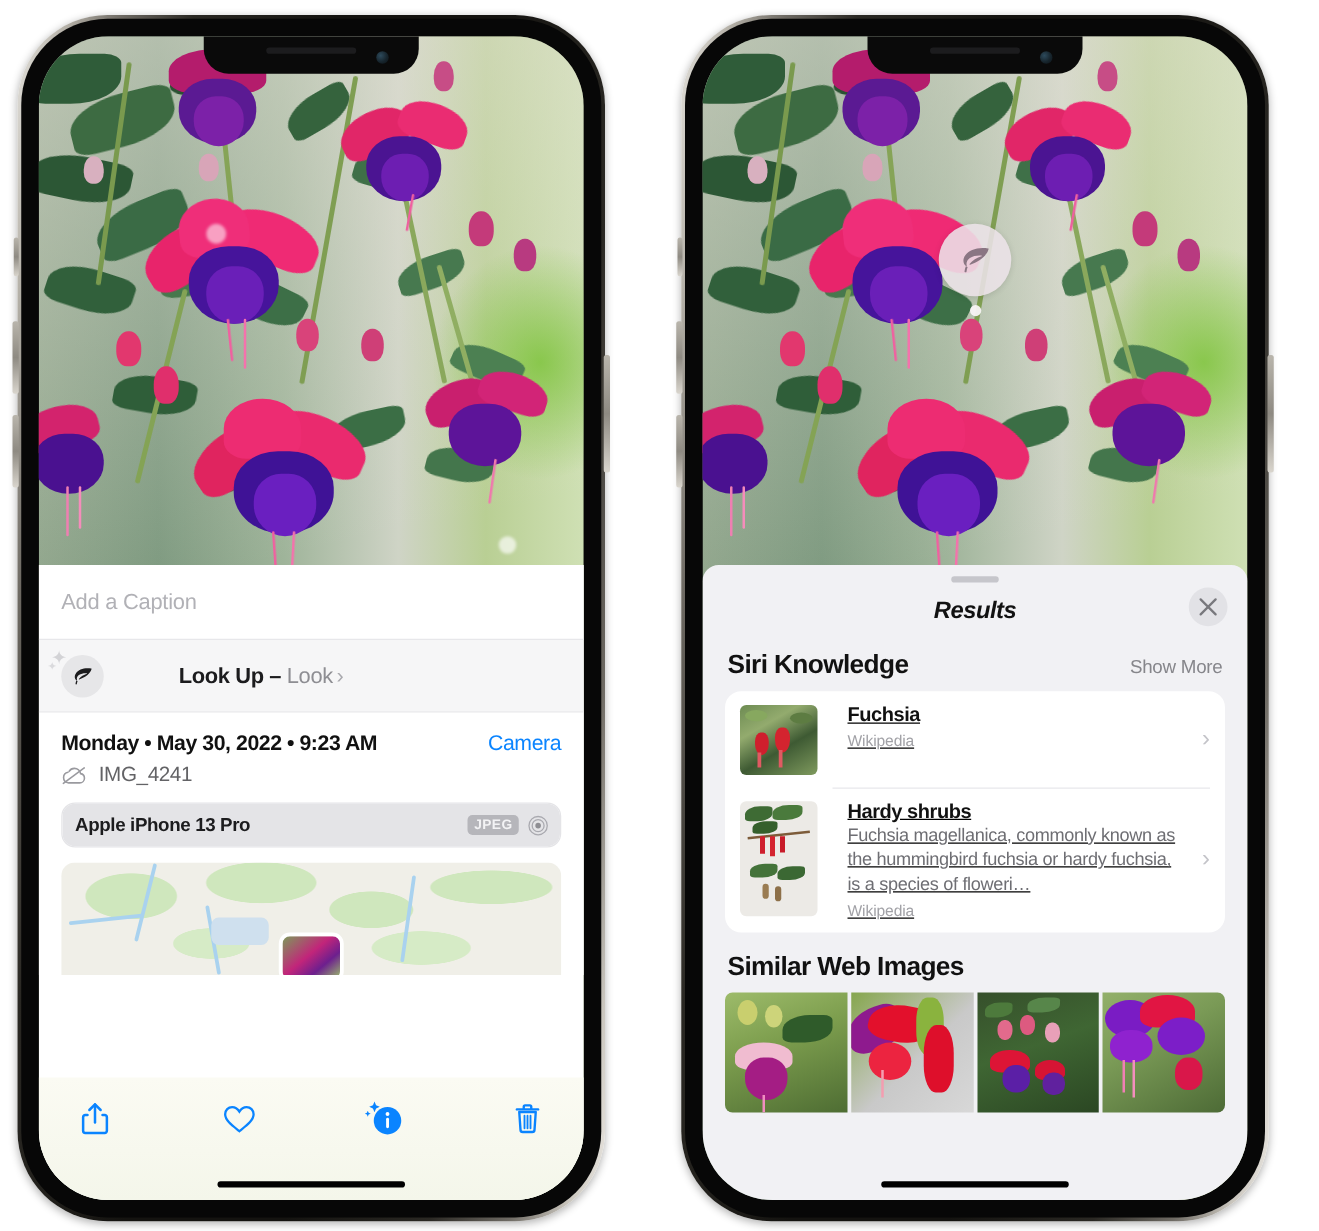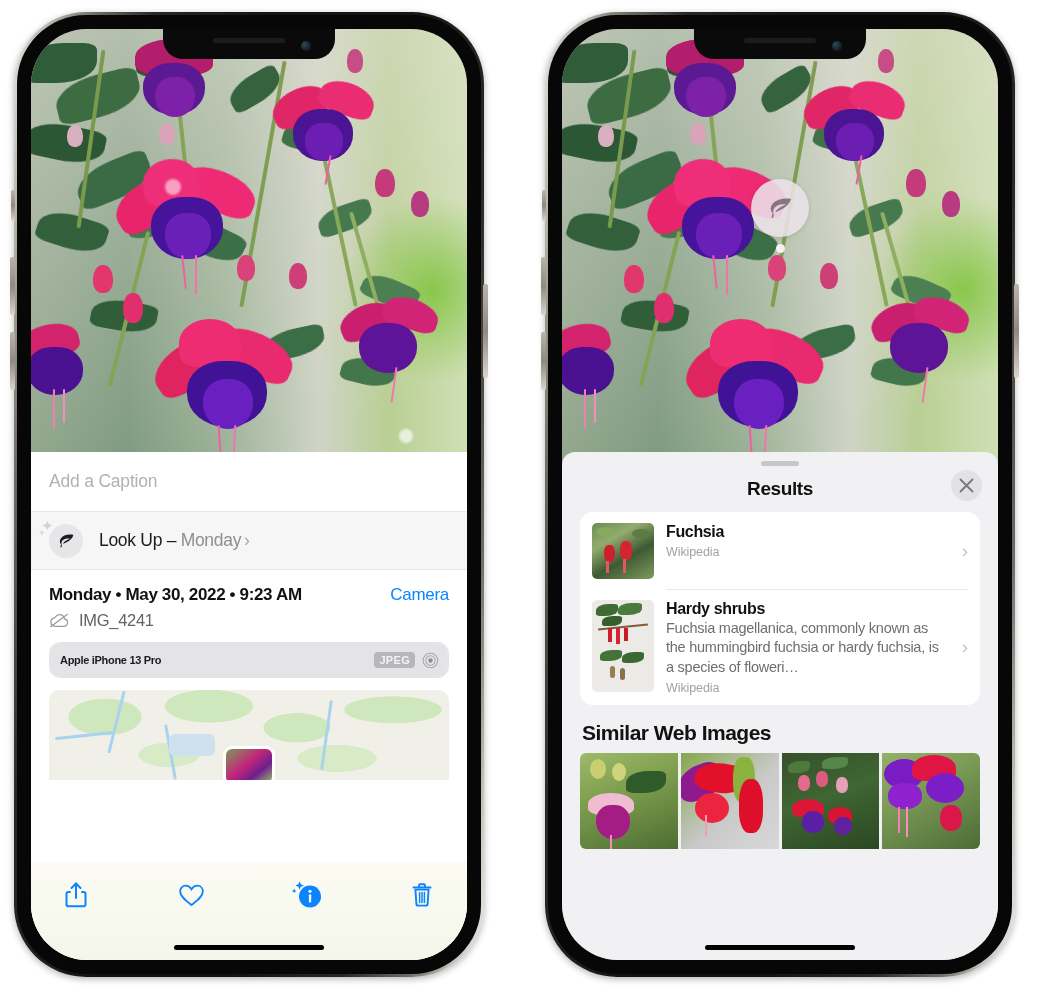--- a/index.html
+++ b/index.html
@@ -129,21 +129,21 @@
   .lookup-badge .spark {
     position:absolute; color:#d3d3d6; font-size: 15px;
     top: -7px; left: -8px;
   }
   .lookup-badge .spark2 {
     position:absolute; color:#dadadd; font-size: 9px;
     top: 4px; left: -11px;
   }
   .leafglyph { width: 20px; height: 20px; display:block; }
   .lookup-text { font-size: 17.5px; letter-spacing:-.3px; color:#1c1c1e; }
-  .lookup-text b { font-weight: 400; }
+  .lookup-text b { font-weight: 700; margin-left: 44px; }
   .lookup-text .sub { color:#8e8e93; font-weight: 400; }
   .lookup-text .chev { color:#a9a9ae; font-weight:400; margin-left:3px;}
 
   .meta-block {
     background:#fff; padding: 0 18px;
     border-top: 1px solid #e7e7ea;
   }
   .date-row {
     display:flex; align-items:baseline; justify-content:space-between;
     padding-top: 15px;
@@ -158,21 +158,21 @@
     margin: 12px 18px 0 18px;
     border-radius: 11px; overflow:hidden;
     background:#f2f2f4;
     border: 1px solid #e4e4e7;
   }
   .cam-head {
     background:#e4e4e7; height: 34px;
     display:flex; align-items:center; justify-content:space-between;
     padding: 0 9px 0 10px;
   }
-  .cam-head .model { font-size: 11px; font-weight:700; color:#1c1c1e; letter-spacing:-.3px;}
+  .cam-head .model { font-size: 15px; font-weight:700; color:#1c1c1e; letter-spacing:-.3px;}
   .cam-head .right { display:flex; align-items:center; gap:7px; }
   .jpeg-badge {
     background:#b6b6bb; color:#f3f3f5;
     font-size: 11px; font-weight: 700; letter-spacing:.3px;
     padding: 2px 5px; border-radius: 4px;
   }
   .hdr-icon { width:17px; height:17px; display:block; }
   .cam-body { padding: 7px 10px 6px 10px; }
   .cam-line1 { font-size: 15px; color:#5c5c60; letter-spacing:-.3px; }
   .cam-line2 {
@@ -242,38 +242,38 @@
     border-radius: 13px 13px 0 0;
     z-index: 30;
     overflow:hidden;
   }
   .grabber {
     width: 38px; height: 5px; border-radius:3px; background:#c6c6cb;
     margin: 9px auto 0 auto;
   }
   .results-head {
     height: 46px; position:relative;
-    display:flex; align-items:center; justify-content:center;
+    display:flex; align-items:center; justify-content:center;font-style:italic;
   }
   .results-title { font-size: 19px; font-weight: 700; color:#111; letter-spacing:-.4px; }
   .close-btn {
     position:absolute; right: 16px; top: 4px;
     width: 31px; height: 31px; border-radius:50%;
     background:#e2e2e6; display:flex; align-items:center; justify-content:center;
   }
   .section-head {
     display:flex; align-items:baseline; justify-content:space-between;
     padding: 8px 20px 9px 20px;
   }
   .section-title { font-size: 21px; font-weight: 700; color:#111; letter-spacing:-.5px; }
   .section-action { font-size: 15px; color:#86868b; letter-spacing:-.2px; }
   .card {
     margin: 0 18px; background:#fff; border-radius: 13px; overflow:hidden;
   }
-  .k-row { display:flex; gap: 12px; padding: 11px 12px 10px 12px; align-items:flex-start; position:relative; }
+  .k-row { display:flex; gap: 24px; padding: 11px 12px 10px 12px; align-items:flex-start; position:relative;text-decoration:underline; }
   .k-row + .k-row::before {
     content:""; position:absolute; top:0; left: 86px; right: 12px; height:1px; background:#e8e8eb;
   }
   .k-thumb { width: 62px; height: 56px; border-radius: 5px; flex:0 0 auto; overflow:hidden; position:relative; }
   .k-thumb.tall { height: 92px; }
   .k-text { flex:1; min-width:0; padding-right: 18px; }
   .k-title { font-size: 16px; font-weight:700; color:#111; letter-spacing:-.35px; margin-bottom: 1px; }
   .k-desc { font-size: 14.5px; color:#6e6e73; line-height: 1.34; letter-spacing:-.25px; }
   .k-src  { font-size: 12.5px; color:#a1a1a6; margin-top: 4px; letter-spacing:-.1px; }
   .k-chev { position:absolute; right: 12px; top: 50%; transform: translateY(-50%); color:#c4c4c9; font-size: 19px; }
@@ -414,21 +414,21 @@
               <div class="lookup-badge">
                 <span class="spark">✦</span>
                 <span class="spark2">✦</span>
                 <svg class="leafglyph" viewBox="0 0 24 24">
                   <path d="M20.4 4.6c-6.6-1.1-12.2 1-14.6 4.4-1.9 2.6-1.4 5.5.4 6.9.3.2.6-.1.5-.4-.4-1.6.2-3.4 1.8-4.6 2.3-1.7 5.3-2 7.6-1.8.3 0 .4.4.1.5-3 1-5.8 2.6-7.7 5-.2.3.1.6.4.5 5.8-2.3 10.6-5.5 11.8-10.1.1-.2 0-.4-.3-.4z" fill="#1c1c1e"></path>
                   <path d="M6.2 15.9c-.5 1.2-.8 2.3-.9 3.3-.1.4.2.7.6.7.4 0 .7-.3.7-.6.1-.9.3-1.8.7-2.8-.4 0-.8-.2-1.1-.6z" fill="#1c1c1e"></path>
                 </svg>
               </div>
               <div class="lookup-text">
                 <b>Look Up –</b>
-                <span class="sub">Monday</span><span class="chev">›</span>
+                <span class="sub">Look</span><span class="chev">›</span>
               </div>
             </div>
           </div>
 
           <div class="meta-block">
             <div class="date-row">
               <span class="date-txt">Monday • May 30, 2022 • 9:23 AM</span>
               <span class="adjust-link">Camera</span>
             </div>
             <div class="file-row">
@@ -608,20 +608,24 @@
           <div class="grabber"></div>
           <div class="results-head">
             <span class="results-title">Results</span>
             <div class="close-btn">
               <svg width="15" height="15" viewBox="0 0 14 14">
                 <path d="M1.4 1.4 L12.6 12.6 M12.6 1.4 L1.4 12.6" stroke="#78787d" stroke-width="1.7" stroke-linecap="round"></path>
               </svg>
             </div>
           </div>
 
+          <div class="section-head">
+            <span class="section-title">Siri Knowledge</span>
+            <span class="section-action">Show More</span>
+          </div>
 
           <div class="card">
             <div class="k-row">
               <div class="k-thumb" style="background:linear-gradient(150deg,#6d8b52 0%,#93ab6e 30%,#3e5a33 60%,#7f9a5e 100%);">
                 <div style="position:absolute;left:12px;top:22px;width:11px;height:18px;border-radius:40% 40% 50% 50%;background:#cf1f2d;"></div>
                 <div style="position:absolute;left:28px;top:18px;width:12px;height:20px;border-radius:40% 40% 50% 50%;background:#d4242f;"></div>
                 <div style="position:absolute;left:14px;top:38px;width:3px;height:12px;background:#e05a62;"></div>
                 <div style="position:absolute;left:31px;top:36px;width:3px;height:14px;background:#e05a62;"></div>
                 <div style="position:absolute;left:4px;top:4px;width:18px;height:9px;border-radius:50%;background:#87a85f;"></div>
                 <div style="position:absolute;left:40px;top:6px;width:18px;height:9px;border-radius:50%;background:#5d7c42;"></div>

